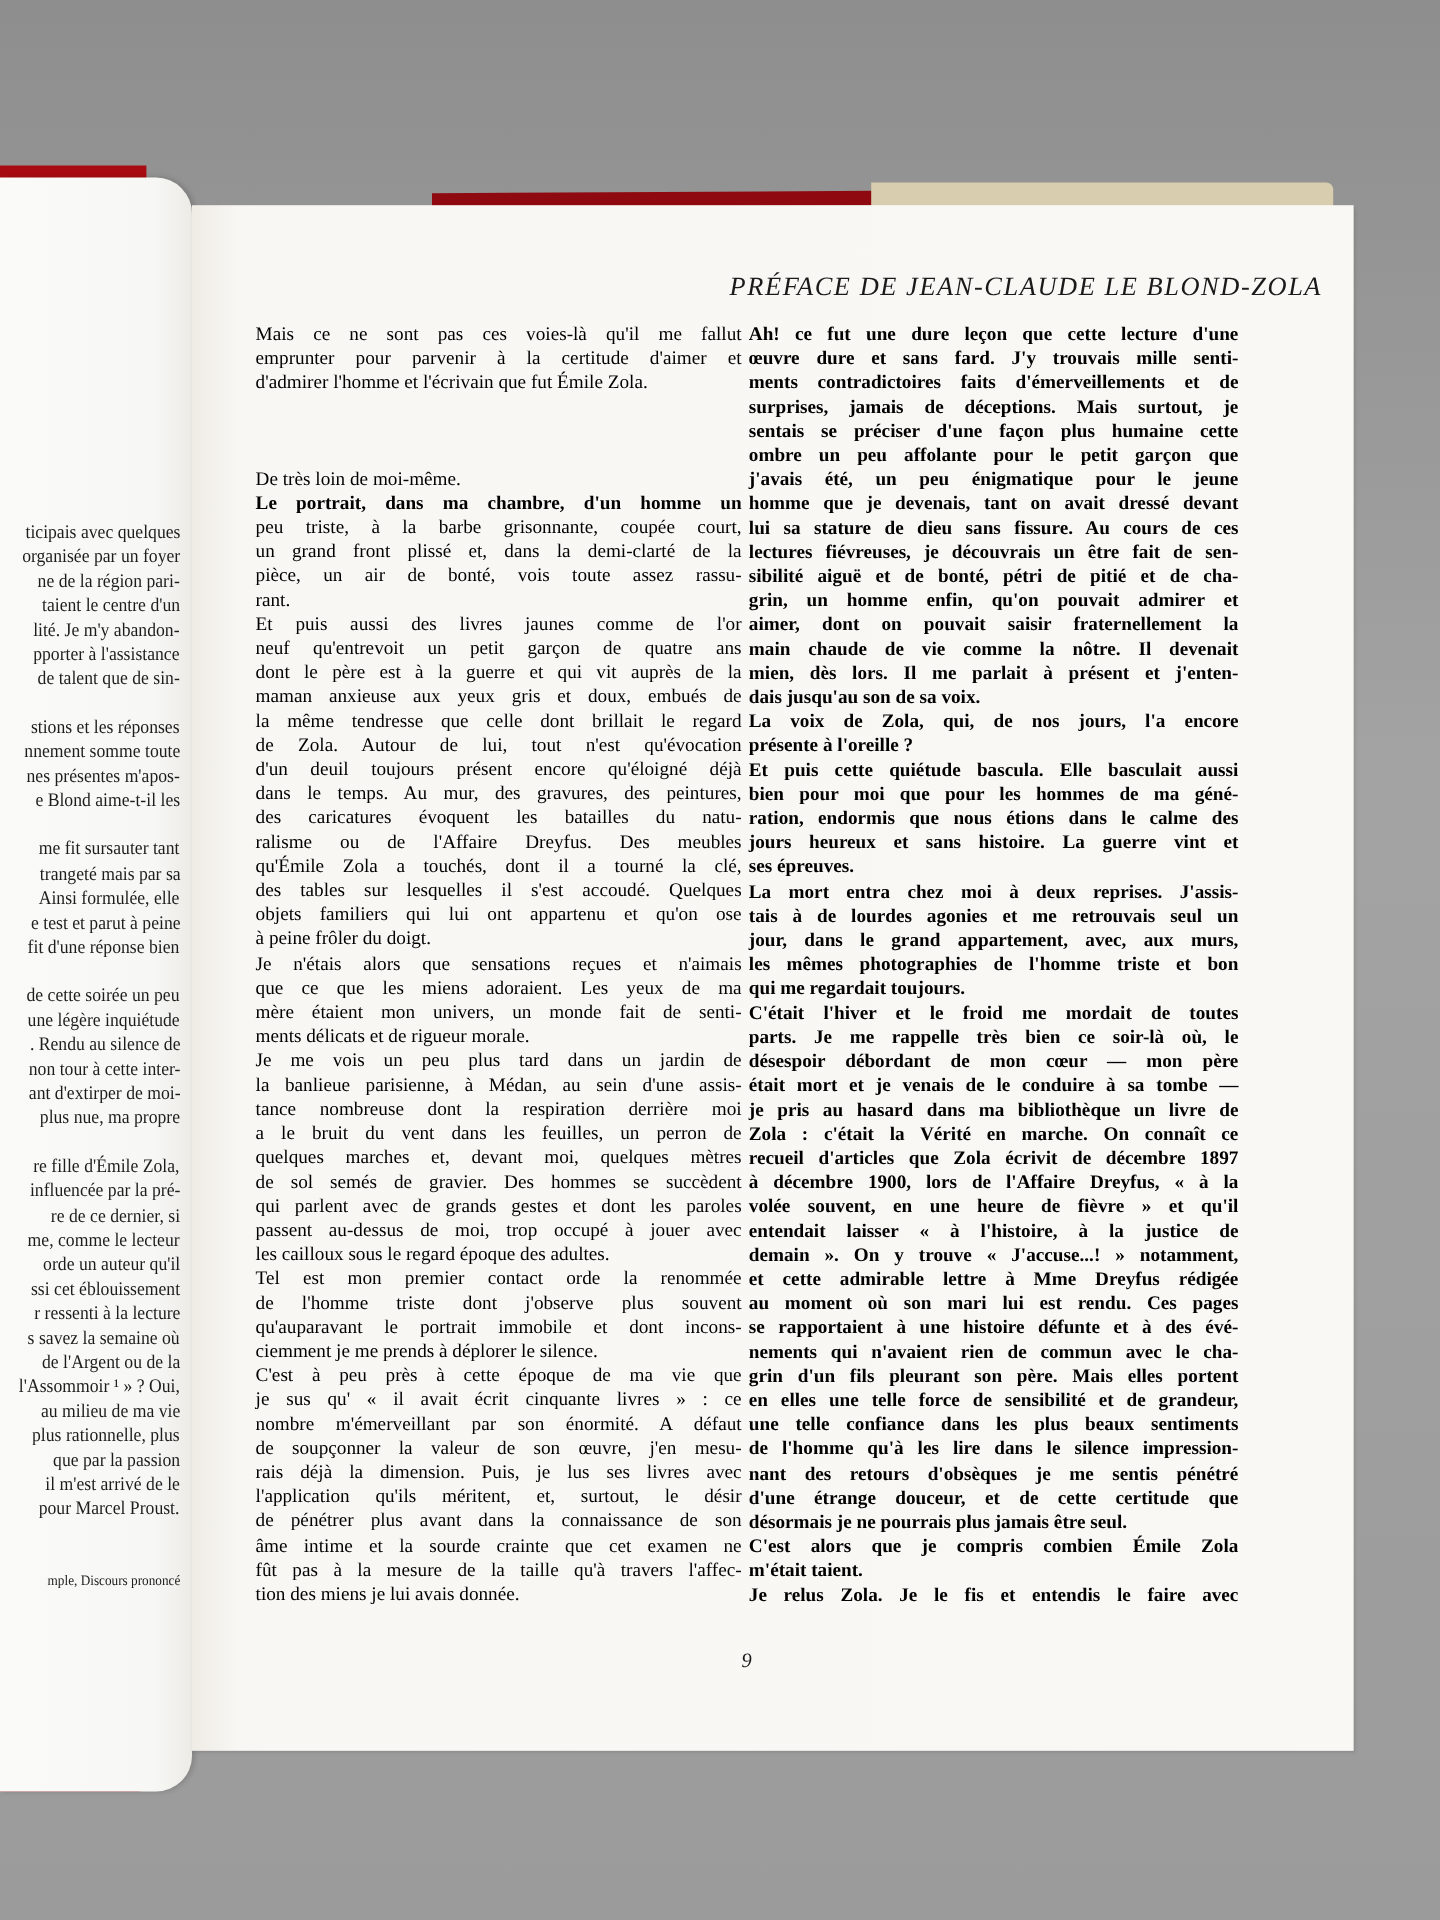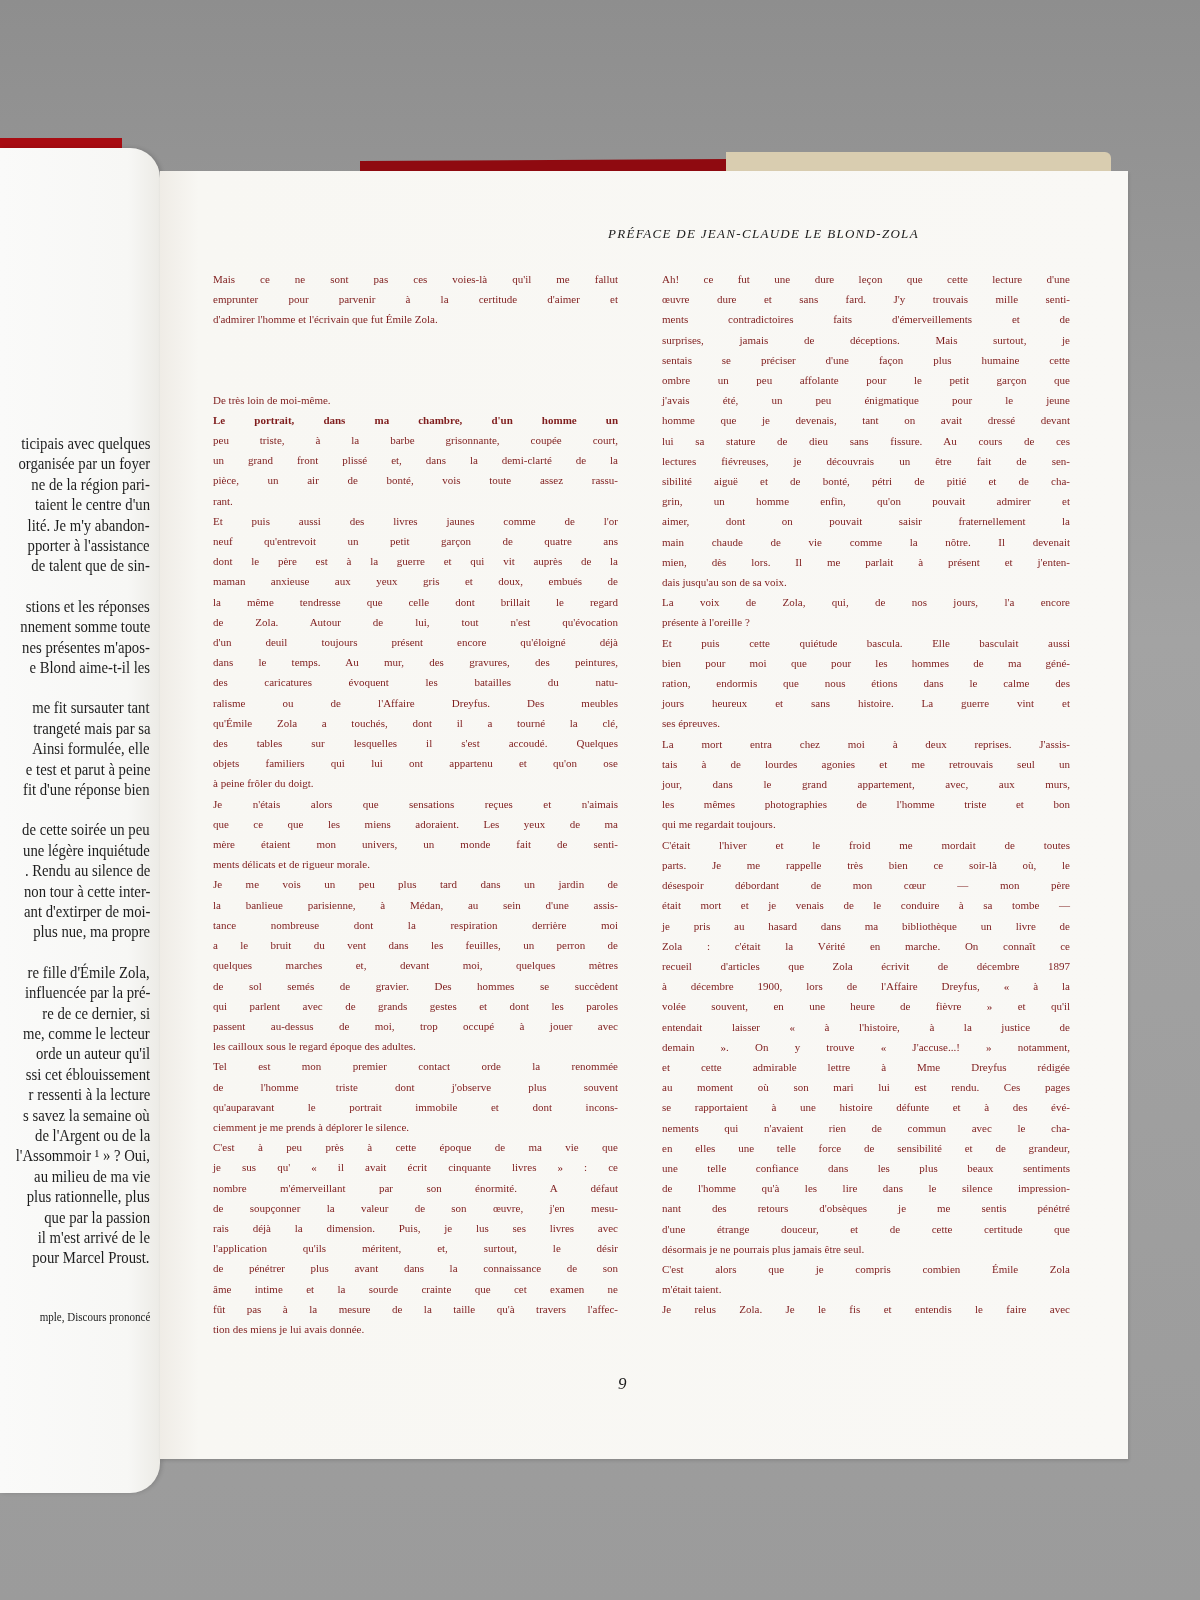--- a/index.html
+++ b/index.html
@@ -30,26 +30,26 @@
     position: absolute; right: 10px; white-space: nowrap; font-size: 16px; color: #1d1d1d;
     transform: scaleX(0.92); transform-origin: right center;
   }
   .page-right {
     position: absolute; left: 160px; top: 171px; width: 968px; height: 1288px;
     background: linear-gradient(90deg, #efece6 0%, #f8f7f3 4%, #f9f8f5 100%);
     box-shadow: 1px 2px 3px rgba(0,0,0,0.12);
   }
   .running-head {
     position: absolute; left: 608px; top: 226px; font-style: italic;
-    font-size: 13px; letter-spacing: 1.3px; color: #1a1a1a; white-space: nowrap;
-  }
-  .col { position: absolute; top: 269px; width: 425px; font-size: 11px;
-    line-height: 20.2px; color: #7f1d1d; text-align: justify; }
+    font-size: 22px; letter-spacing: 1.3px; color: #1a1a1a; white-space: nowrap;
+  }
+  .col { position: absolute; top: 269px; width: 425px; font-size: 16px;
+    line-height: 20.2px; color: #000000; text-align: justify; }
   .col-left { left: 193px; }
-  .col-right { left: 642px; width: 428px; }
+  .col-right { left: 604px; width: 428px; font-weight: bold; }
   .col p { margin: 0; text-indent: 20px; }
   .col p.gap { margin-top: 60px; }
   .col .line { display: block; text-align: justify; text-align-last: justify; white-space: nowrap; }
   .col .line.last { text-align-last: left; }
   .page-number { position: absolute; left: 618px; top: 1374px; font-style: italic; font-size: 17px; color: #1a1a1a; }
 </style>
 </head>
 <body>
 
 <div class="cover-red-left"></div>
@@ -215,20 +215,21 @@
       <span class="line">Zola : c'était la Vérité en marche. On connaît ce</span>
       <span class="line">recueil d'articles que Zola écrivit de décembre 1897</span>
       <span class="line">à décembre 1900, lors de l'Affaire Dreyfus, « à la</span>
       <span class="line">volée souvent, en une heure de fièvre » et qu'il</span>
       <span class="line">entendait laisser « à l'histoire, à la justice de</span>
       <span class="line">demain ». On y trouve « J'accuse...! » notamment,</span>
       <span class="line">et cette admirable lettre à Mme Dreyfus rédigée</span>
       <span class="line">au moment où son mari lui est rendu. Ces pages</span>
       <span class="line">se rapportaient à une histoire défunte et à des évé-</span>
       <span class="line">nements qui n'avaient rien de commun avec le cha-</span>
+      <span class="line">grin d'un fils pleurant son père. Mais elles portent</span>
       <span class="line">en elles une telle force de sensibilité et de grandeur,</span>
       <span class="line">une telle confiance dans les plus beaux sentiments</span>
       <span class="line">de l'homme qu'à les lire dans le silence impression-</span>
       <span class="line">nant des retours d'obsèques je me sentis pénétré</span>
       <span class="line">d'une étrange douceur, et de cette certitude que</span>
       <span class="line last">désormais je ne pourrais plus jamais être seul.</span>
     </p>
     <p>
       <span class="line" style="padding-left: 0px;">C'est alors que je compris combien Émile Zola</span>
       <span class="line last">m'était taient.</span>

